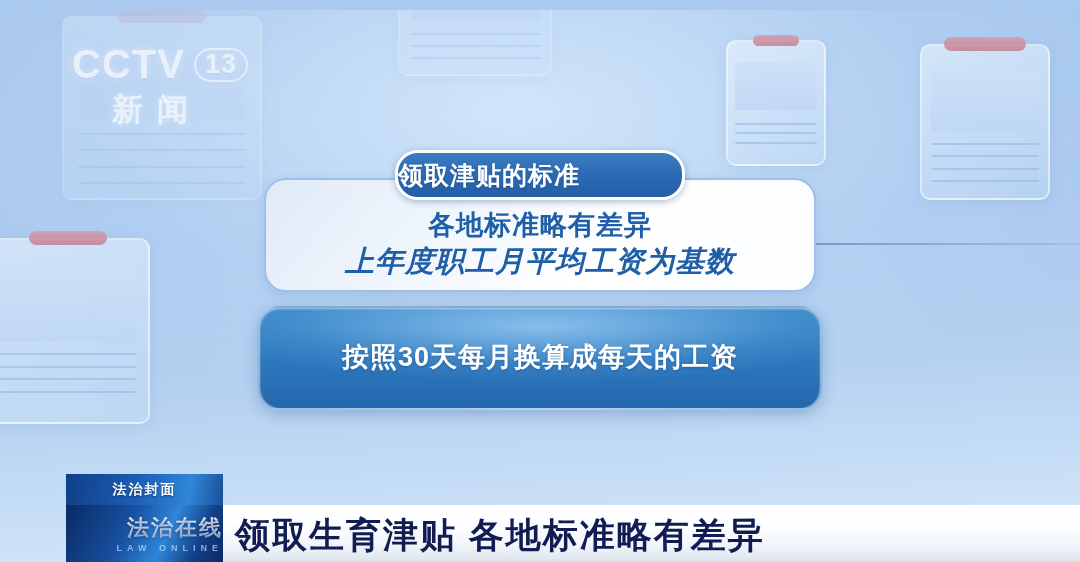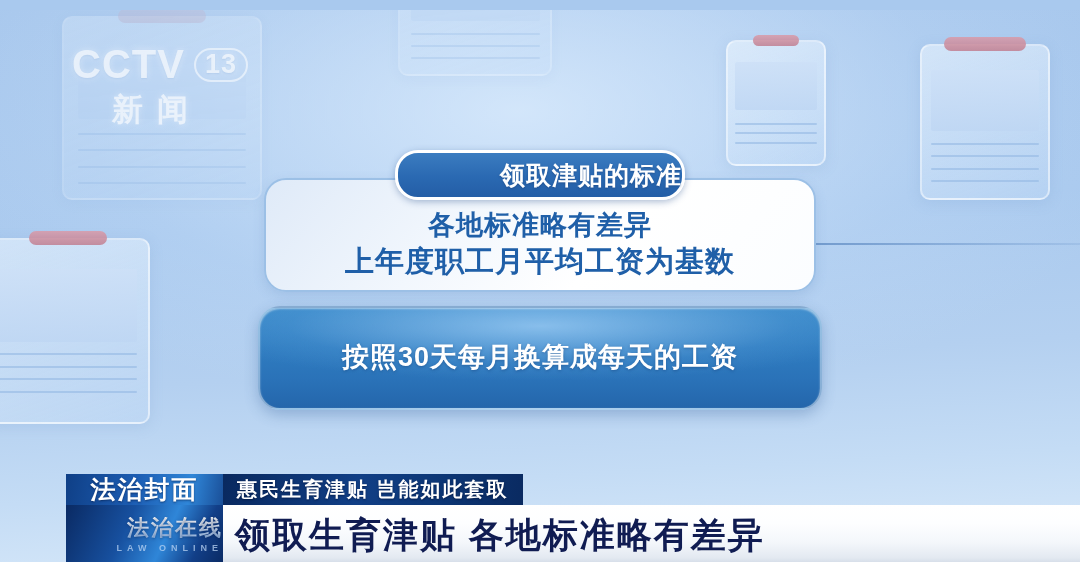--- a/index.html
+++ b/index.html
@@ -55,51 +55,51 @@
   
   #connector{position:absolute;left:688px;top:233px;width:392px;height:2px;
         background:linear-gradient(90deg,rgba(60,110,175,.75),rgba(60,110,175,.12));}
 
   
   #cluster{position:absolute;left:256px;top:140px;width:568px;}
 
   #badge{position:relative;z-index:3;margin:0 auto;width:284px;height:44px;
         border-radius:23px;background:linear-gradient(180deg,#3b7cc0 0%,#2a69b2 55%,#245ea6 100%);
         border:3px solid #ffffff;box-shadow:0 2px 7px rgba(40,80,140,.38);
-        display:flex;align-items:center;justify-content:flex-end;}
+        display:flex;align-items:center;justify-content:flex-start;}
   #badge span{font-size:25px;font-weight:700;color:#ffffff;letter-spacing:1px;
         text-shadow:0 1px 2px rgba(25,60,115,.5);}
 
   #whitebox{position:relative;z-index:2;margin:-22px auto 0;width:552px;height:114px;
         border-radius:22px;border:2px solid #9cc0e6;
         background:linear-gradient(130deg,#dfeaf8 0%,#f2f7fd 35%,#ffffff 62%,#fbfdff 100%);
         box-shadow:0 4px 12px rgba(90,130,185,.2);
         display:flex;flex-direction:column;align-items:center;justify-content:flex-end;
         padding-bottom:10px;box-sizing:border-box;}
   #whitebox .l{font-size:27px;font-weight:700;color:#1f5fa8;letter-spacing:1px;line-height:1.28;}
-  #whitebox .l2{font-size:29px;}
+  #whitebox .l2{font-size:29px;font-style:italic;}
 
   #bluebox{position:relative;z-index:2;margin:14px auto 0;width:560px;height:100px;
         border-radius:22px;
         background:
           radial-gradient(ellipse 460px 70px at 50% 18%, rgba(150,200,242,.85) 0%, rgba(90,160,220,.25) 55%, rgba(60,130,200,0) 78%),
           linear-gradient(180deg,#3d8ccb 0%,#2f7cc0 40%,#2a72b8 72%,#2466ab 100%);
         border:2px solid rgba(255,255,255,.45);
         box-shadow:0 5px 14px rgba(45,90,150,.3), inset 0 1px 2px rgba(255,255,255,.5);
         display:flex;flex-direction:column;align-items:center;justify-content:center;}
   #bluebox .l{font-size:27px;font-weight:700;color:#ffffff;letter-spacing:1px;line-height:1.32;
         text-shadow:0 1px 3px rgba(20,60,115,.45);}
 
   
   #banner{position:absolute;left:0;bottom:0;width:1080px;height:98px;}
 
   #row1{position:absolute;left:66px;top:0;height:31px;display:flex;}
   #cat{width:157px;height:31px;display:flex;align-items:center;justify-content:center;
         background:linear-gradient(100deg,#0f3f86 0%,#1d5eb4 45%,#2f86d8 78%,#1a4f98 100%);}
-  #cat span{font-size:25px;font-weight:700;color:#ffffff;letter-spacing:2px;
+  #cat span{font-size:14px;font-weight:700;color:#ffffff;letter-spacing:2px;
         text-shadow:0 1px 2px rgba(0,20,60,.55);}
   #sub{height:31px;padding:0 14px;display:flex;align-items:center;
         background:linear-gradient(100deg,#0a2c66 0%,#113f86 40%,#0d3madea 60%,#0b2f6d 100%);
         background:linear-gradient(100deg,#09295f 0%,#113f86 45%,#0c3573 75%,#0a2a61 100%);}
   #sub span{font-size:20px;font-weight:700;color:#ffffff;letter-spacing:2px;
         text-shadow:0 1px 2px rgba(0,15,50,.6);}
 
   #row2{position:absolute;left:0;top:31px;width:1080px;height:67px;}
   #brand{position:absolute;left:66px;top:0;width:157px;height:60px;
         background:linear-gradient(115deg,#0a2a63 0%,#17509f 38%,#2f86d8 62%,#123f88 82%,#0a2a63 100%);
@@ -192,23 +192,20 @@
     </div>
 
   </div>
 
   <div id="banner">
 
     <div id="row1">
       <div id="cat">
         <span>法治封面</span>
       </div>
-      <div id="sub">
-        <span>惠民生育津贴 岂能如此套取</span>
-      </div>
     </div>
 
     <div id="row2">
       <div id="brand">
         <div class="zh">法治在线</div>
         <div class="en">LAW ONLINE</div>
       </div>
       <div id="headbar">
         <span>领取生育津贴 各地标准略有差异</span>
       </div>

